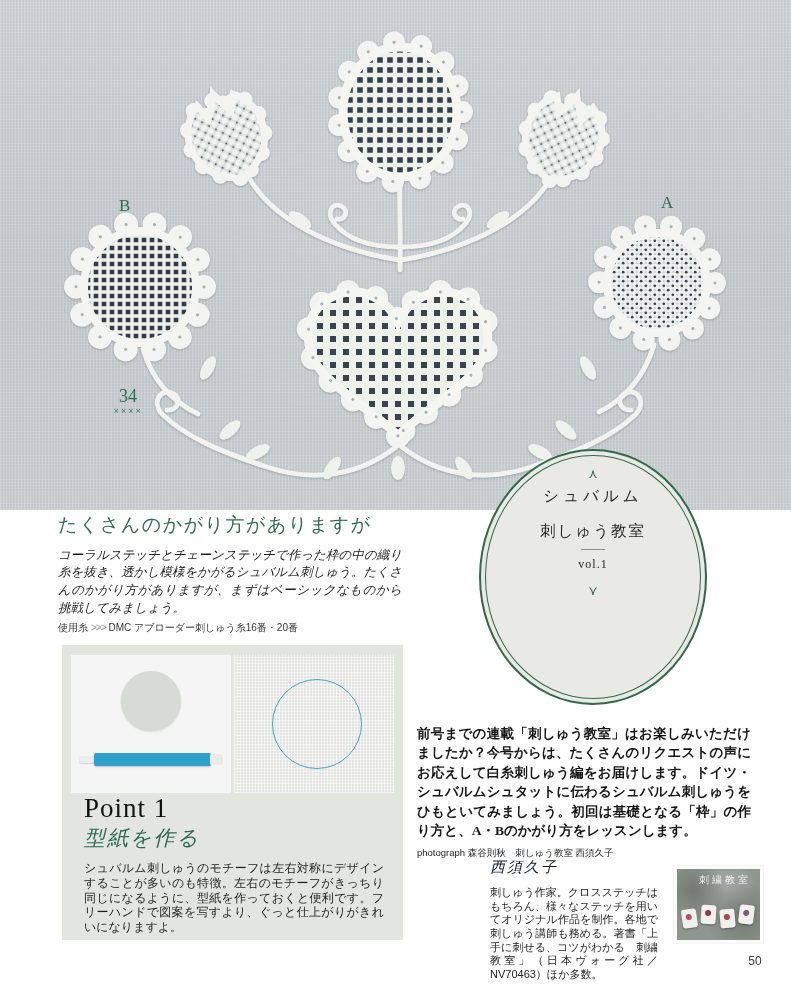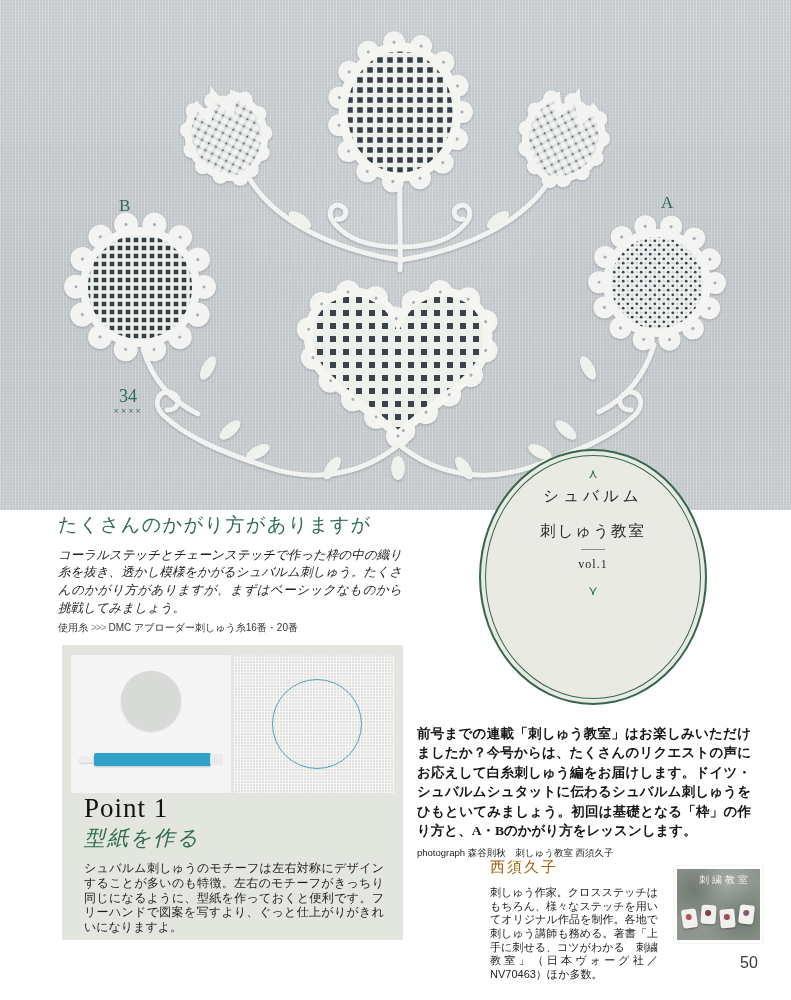--- a/index.html
+++ b/index.html
@@ -74,38 +74,38 @@
   #point-title{font-size:27px;color:#111;letter-spacing:1px;}
   #point-subtitle{font-size:21px;color:#2e6b50;letter-spacing:2px;font-weight:500;font-style:italic;}
   #point-body{margin-top:9px;font-size:12px;line-height:1.23;color:#1d1d1d;text-align:justify;}
 
   
   #right-col{position:absolute;left:417px;top:716px;width:334px;}
   #right-intro{font-size:13.5px;line-height:1.44;color:#161616;text-align:justify;font-weight:700;margin-top:8px;}
   #right-credit{margin-top:6px;font-size:9.5px;color:#222;
     font-family:"Liberation Sans","DejaVu Sans",sans-serif;}
   #profile{position:absolute;left:490px;top:858px;width:264px;}
-  #profile-name{font-size:15px;color:#a16207;letter-spacing:2px;}
+  #profile-name{font-size:15px;color:#0f172a;letter-spacing:2px;font-style:italic;}
   #profile-bio{margin-top:9px;width:168px;font-size:11px;line-height:1.24;color:#222;
     text-align:justify;font-family:"Liberation Sans","DejaVu Sans",sans-serif;}
   #profile-photo{position:absolute;left:184px;top:8px;width:89px;height:77px;box-sizing:border-box;
     border:3px solid #fdfdfd;box-shadow:0 0 1px rgba(0,0,0,.25);
     background-color:#8f968f;
     background-image:
       radial-gradient(circle at 20% 30%, rgba(60,70,60,.35), rgba(0,0,0,0) 40%),
       radial-gradient(circle at 80% 70%, rgba(50,60,50,.3), rgba(0,0,0,0) 45%),
       radial-gradient(circle at 60% 20%, rgba(255,255,255,.18), rgba(0,0,0,0) 40%);}
   #book-title{position:absolute;left:22px;top:4px;color:rgba(255,255,255,.85);font-size:10px;
     letter-spacing:3px;}
   .cushion{position:absolute;width:15px;height:19px;background:#f1f0ec;border-radius:3px;
     box-shadow:0 1px 2px rgba(0,0,0,.35);}
   .cushion .bloom{position:absolute;left:4px;top:5px;width:6px;height:6px;border-radius:50%;}
 
-  #page-number{position:absolute;left:740px;top:954px;width:30px;text-align:left;
-    font-size:16px;color:#3a3a3a;font-family:"Liberation Sans","DejaVu Sans",sans-serif;}
+  #page-number{position:absolute;left:740px;top:954px;width:30px;text-align:center;
+    font-size:12px;color:#3a3a3a;font-family:"Liberation Sans","DejaVu Sans",sans-serif;}
 </style>
 </head>
 <body>
 
 <div id="page">
 
   <div id="hero">
     <svg id="emb" width="791" height="510" viewBox="0 0 791 510">
       <defs>
         <pattern id="meshFine" width="8" height="8" patternUnits="userSpaceOnUse">

